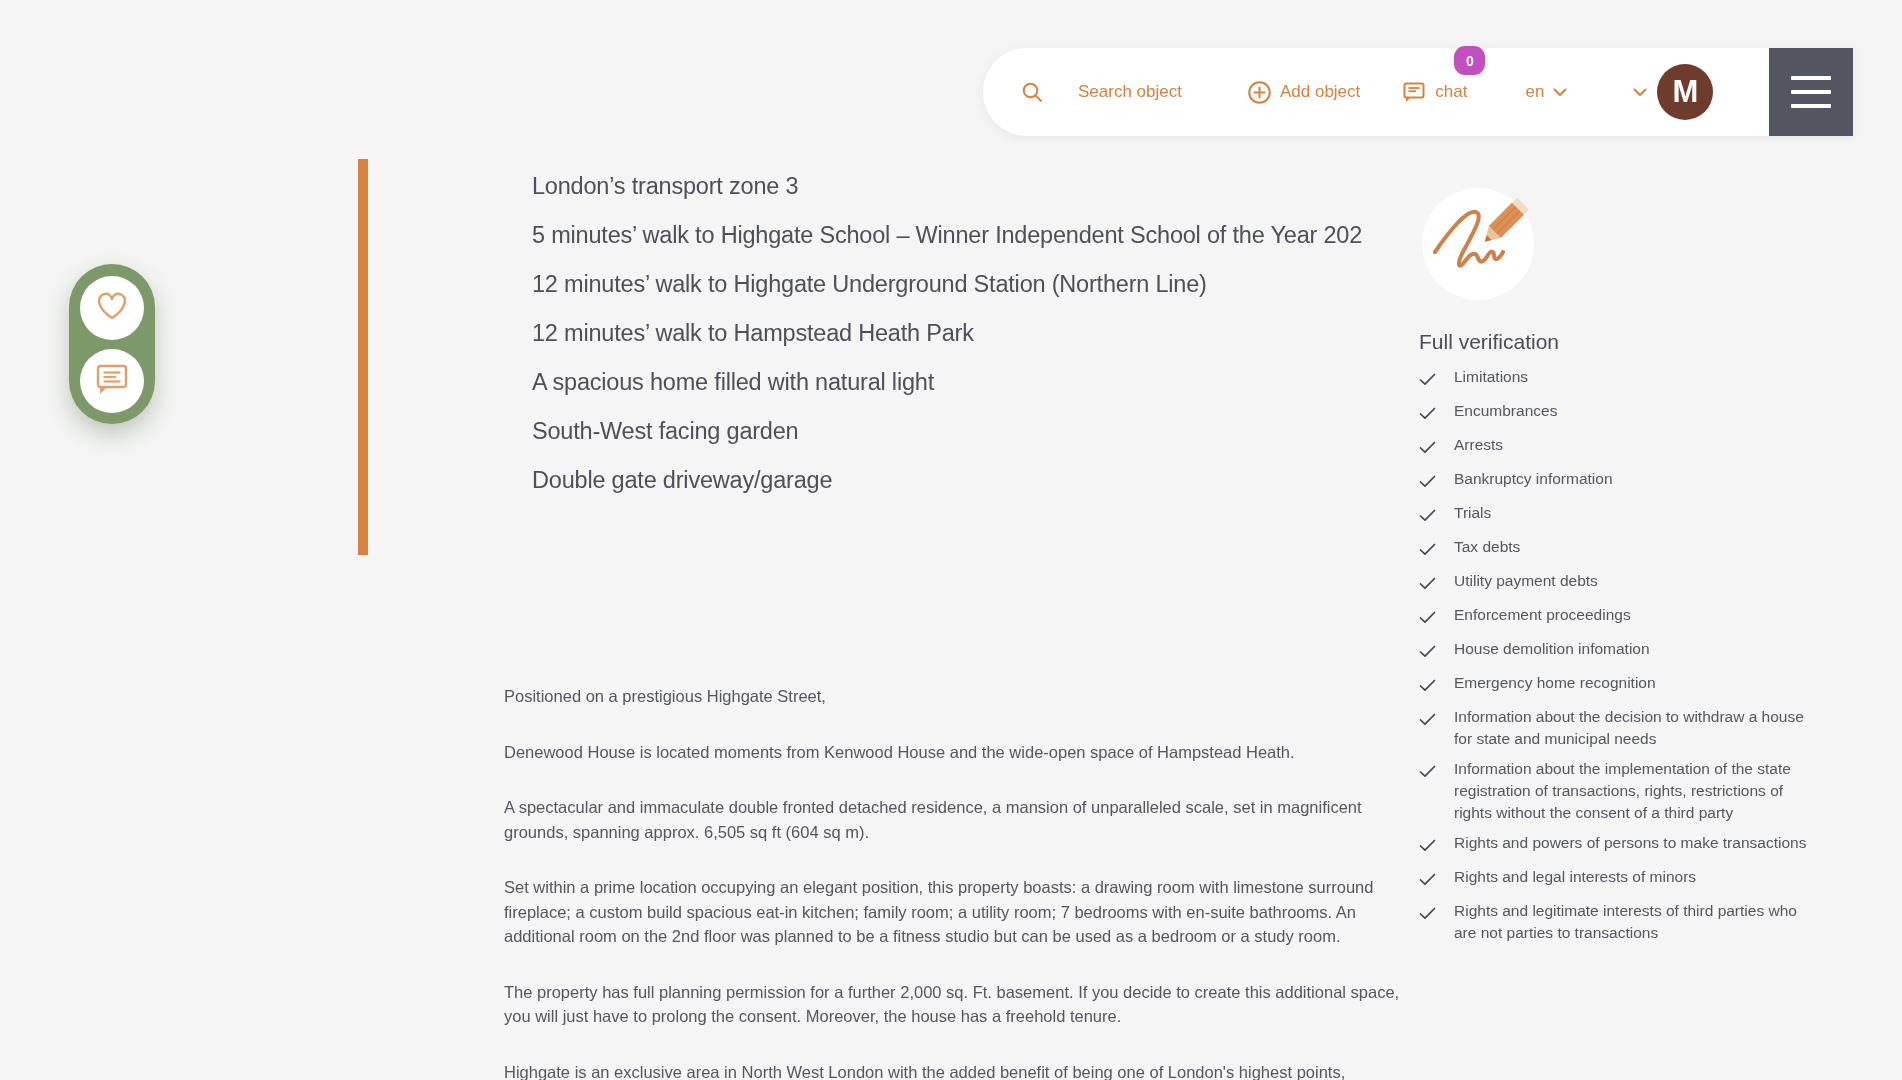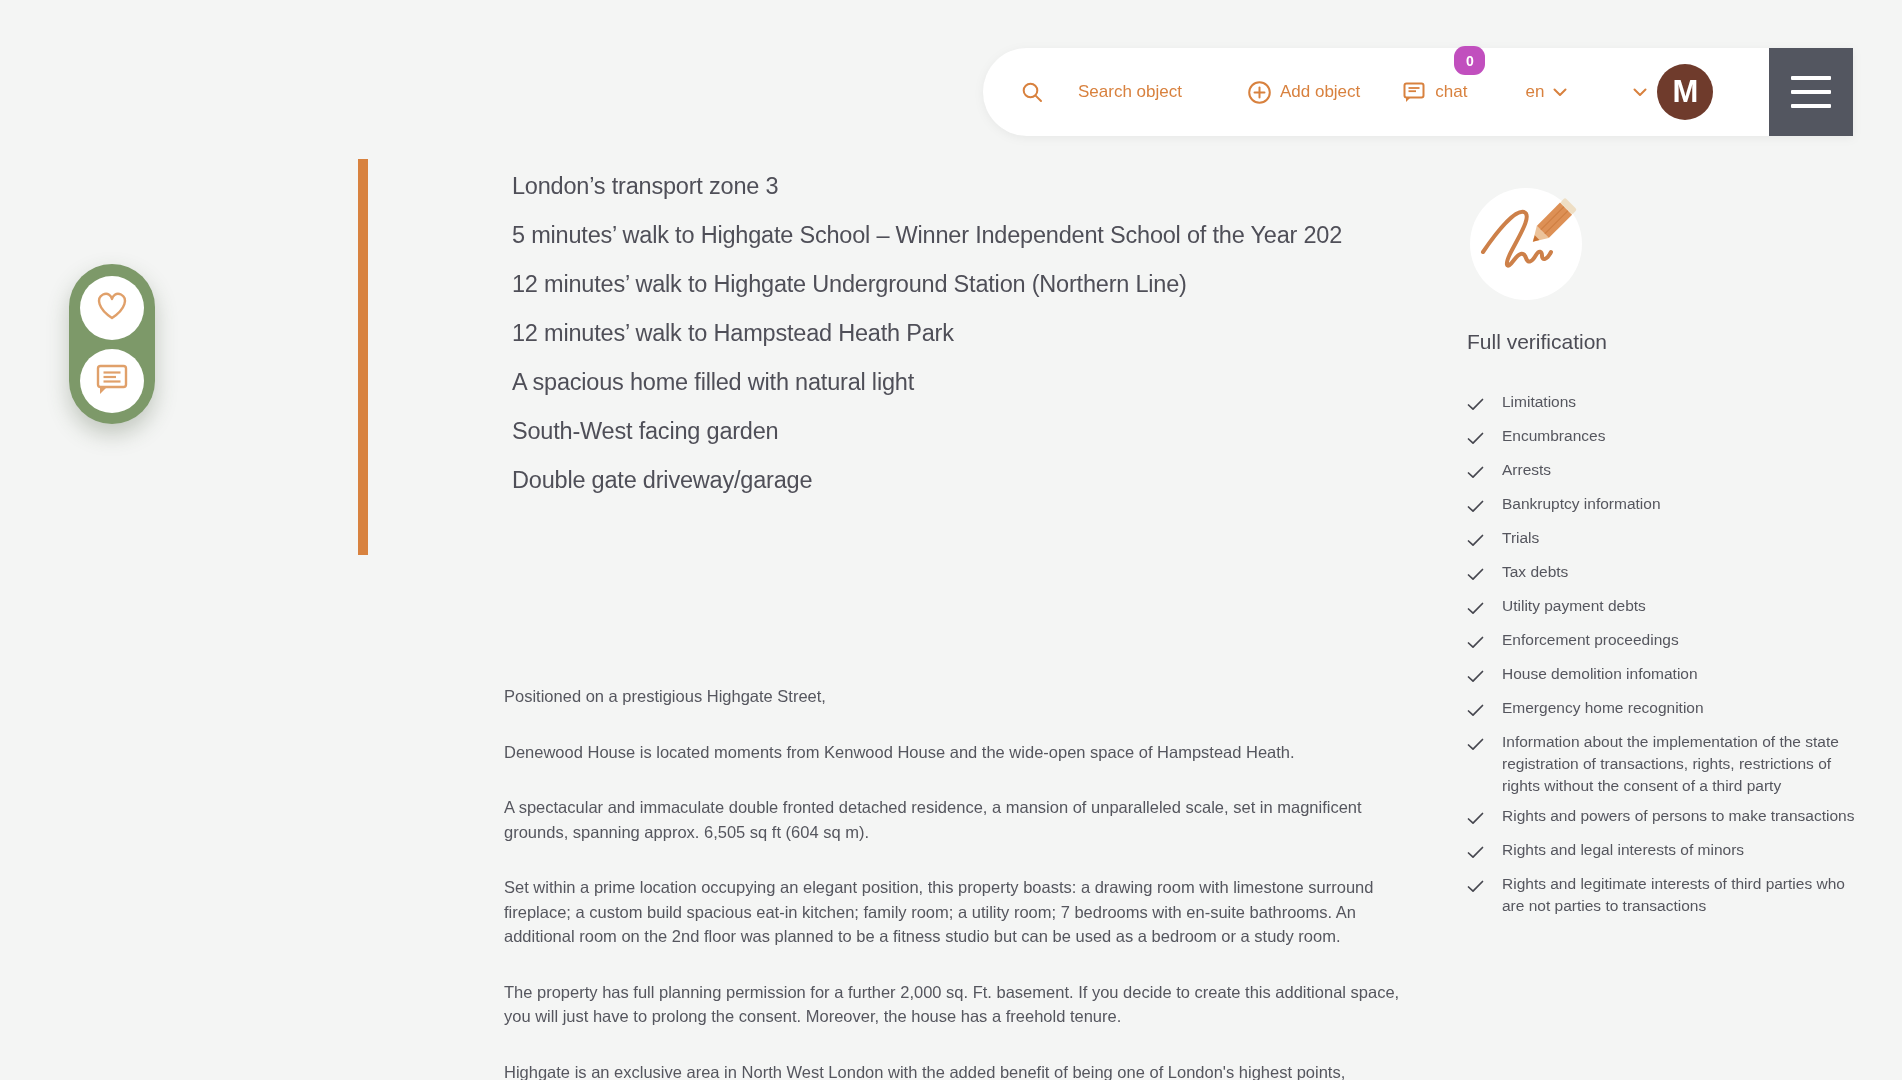--- a/index.html
+++ b/index.html
@@ -79,49 +79,49 @@
     display: flex; align-items: center; justify-content: center;
     padding: 0;
   }
 
   
   .accent-bar {
     position: absolute; left: 358px; top: 159px;
     width: 10px; height: 396px; background: #d8823f;
   }
   .highlights {
-    position: absolute; left: 512px; top: 162px;
+    position: absolute; left: 532px; top: 162px;
     margin: 0; padding: 0; list-style: none;
   }
   .highlights li {
     height: 49px; display: flex; align-items: center;
     font-size: 23.5px; color: #4f4f58;
     letter-spacing: -0.2px; white-space: nowrap;
   }
 
   
   .paragraphs {
     position: absolute; left: 504px; top: 684px; width: 900px;
   }
   .paragraphs p {
     margin: 0 0 31px 0;
     font-size: 16.5px; line-height: 24.5px; color: #55565e;
   }
 
   
   .verification {
-    position: absolute; left: 1467px; top: 188px; width: 394px;
+    position: absolute; left: 1419px; top: 188px; width: 394px;
   }
   .ver-logo { width: 112px; height: 112px; margin-left: 3px; }
   .ver-title {
     margin: 30px 0 0 0;
     font-size: 21px; font-weight: 400; color: #4c4c55;
   }
   .ver-list {
-    margin: 37px 0 0 0; padding: 0; list-style: none;
+    margin: 12px 0 0 0; padding: 0; list-style: none;
   }
   .ver-list li {
     display: flex; gap: 17px;
     margin-bottom: 8px;
     font-size: 15.5px; line-height: 22px; color: #55565e;
   }
   .ver-check { flex: none; width: 18px; padding-top: 4px; }
 </style>
 </head>
 <body>
@@ -351,20 +351,28 @@
 
       <li>
         <span class="ver-check">
           <svg width="17" height="13" viewBox="0 0 17 13" fill="none">
             <polyline points="1.5,7 6,11.2 15.5,1.5" stroke="#46474f" stroke-width="1.7" stroke-linecap="round" stroke-linejoin="round"></polyline>
           </svg>
         </span>
         <span>Emergency home recognition</span>
       </li>
 
+      <li>
+        <span class="ver-check">
+          <svg width="17" height="13" viewBox="0 0 17 13" fill="none">
+            <polyline points="1.5,7 6,11.2 15.5,1.5" stroke="#46474f" stroke-width="1.7" stroke-linecap="round" stroke-linejoin="round"></polyline>
+          </svg>
+        </span>
+        <span>Information about the decision to withdraw a house for state and municipal needs</span>
+      </li>
 
       <li>
         <span class="ver-check">
           <svg width="17" height="13" viewBox="0 0 17 13" fill="none">
             <polyline points="1.5,7 6,11.2 15.5,1.5" stroke="#46474f" stroke-width="1.7" stroke-linecap="round" stroke-linejoin="round"></polyline>
           </svg>
         </span>
         <span>Information about the implementation of the state registration of transactions, rights, restrictions of rights without the consent of a third party</span>
       </li>
 

